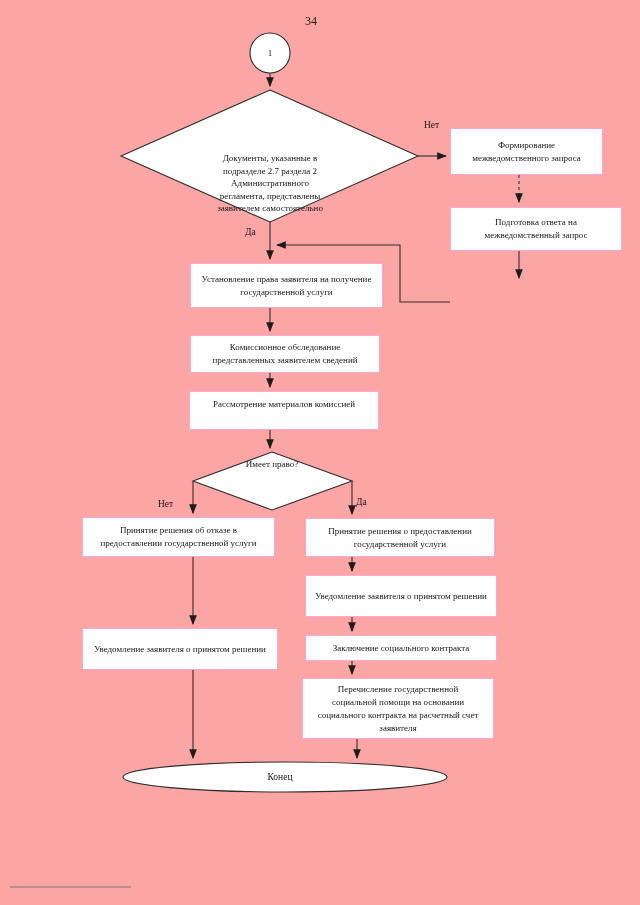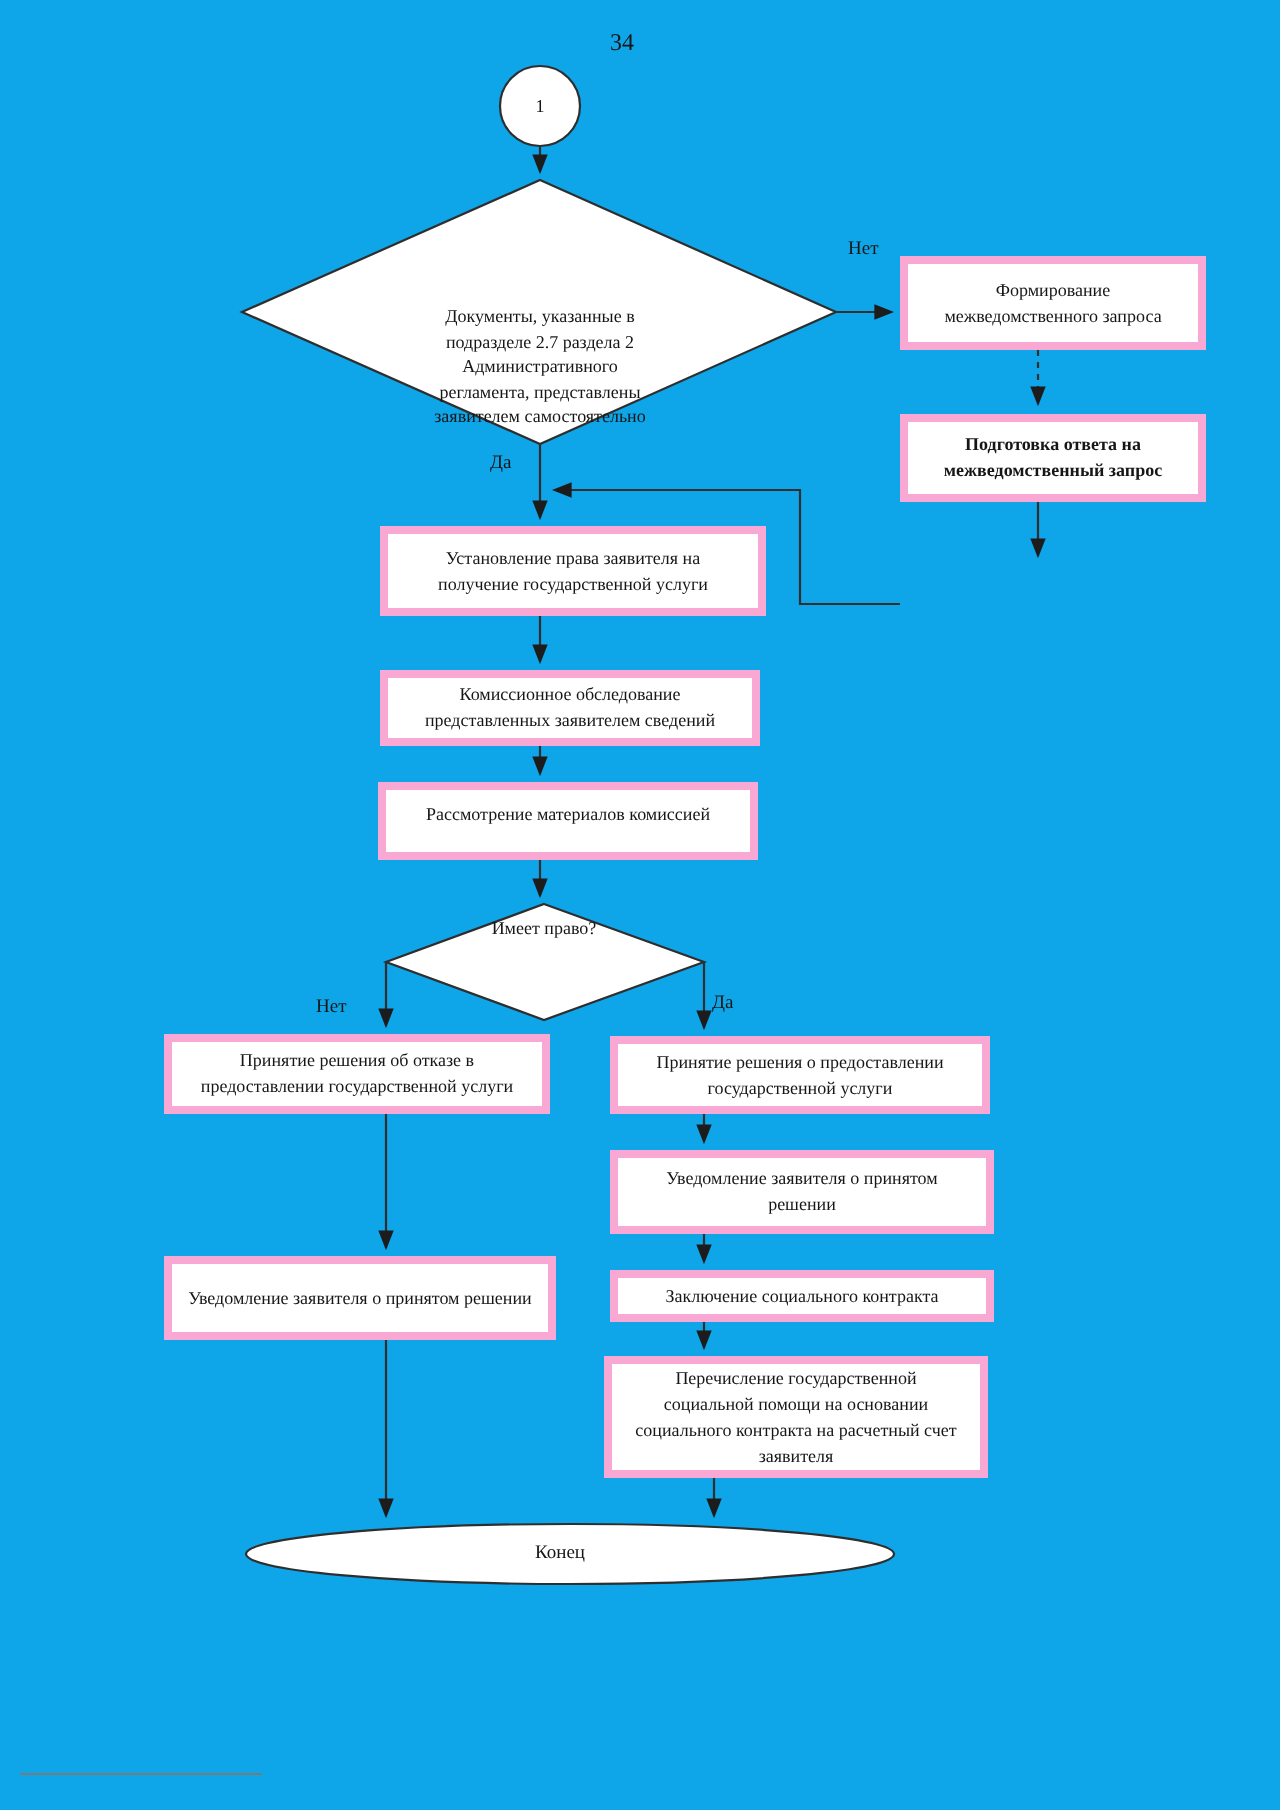--- a/index.html
+++ b/index.html
@@ -1,24 +1,24 @@
 <!DOCTYPE html>
 <html><head>
 <meta charset="utf-8">
 <style>
   html,body { margin:0; padding:0; background:#e8e8e8; }
   .page {
-    position:relative; width:640px; height:905px; background:#0ea5e9;
+    position:relative; width:640px; height:905px; background:#fca5a5;
     font-family:"Liberation Serif","DejaVu Serif",serif; color:#161616;
     margin:0 auto; overflow:hidden;
   }
   svg.layer { position:absolute; left:0; top:0; pointer-events:none; }
   .node {
     position:absolute; box-sizing:border-box;
-    border:4px solid #f9a8d4; background:#ffffff;
+    border:1px solid #f9a8d4; background:#ffffff;
     display:flex; align-items:center; justify-content:center;
     text-align:center; font-size:9px; line-height:13px; padding:2px 8px;
   }
   .node.top-text { align-items:flex-start; padding-top:6px; }
   .overlay-text {
     position:absolute; text-align:center; font-size:9px; line-height:12.5px;
   }
   .pre { white-space:pre-line; }
   .free-label { position:absolute; font-size:9.5px; line-height:11px; }
   .page-number { position:absolute; font-size:12px; }
@@ -77,21 +77,21 @@
   <div class="overlay-text pre" style="left:192px; top:112px; width:156px;margin-top:40px;">Документы, указанные в
 подразделе 2.7 раздела 2
 Административного
 регламента, представлены
 заявителем самостоятельно</div>
 
   <div class="free-label" style="left:424px; top:120px;">Нет</div>
   <div class="free-label" style="left:245px; top:227px;">Да</div>
 
   <div class="node" style="left:450px; top:128px; width:153px; height:47px;">Формирование межведомственного запроса</div>
-  <div class="node" style="left:450px; top:207px; width:153px; height:44px;font-weight:bold;">Подготовка ответа на межведомственный запрос</div>
+  <div class="node" style="left:450px; top:207px; width:172px; height:44px;">Подготовка ответа на межведомственный запрос</div>
 
   <div class="node" style="left:190px; top:263px; width:193px; height:45px;">Установление права заявителя на получение государственной услуги</div>
   <div class="node top-text" style="left:189px; top:391px; width:190px; height:39px;">Рассмотрение материалов комиссией</div>
   <div class="node" style="left:190px; top:335px; width:190px; height:38px;">Комиссионное обследование представленных заявителем сведений</div>
 
   <div class="overlay-text" style="left:222px; top:458px; width:100px;">Имеет право?</div>
   <div class="free-label" style="left:158px; top:499px;">Нет</div>
   <div class="free-label" style="left:356px; top:497px;">Да</div>
 
   <div class="node" style="left:82px; top:517px; width:193px; height:40px;">Принятие решения об отказе в предоставлении государственной услуги</div>

